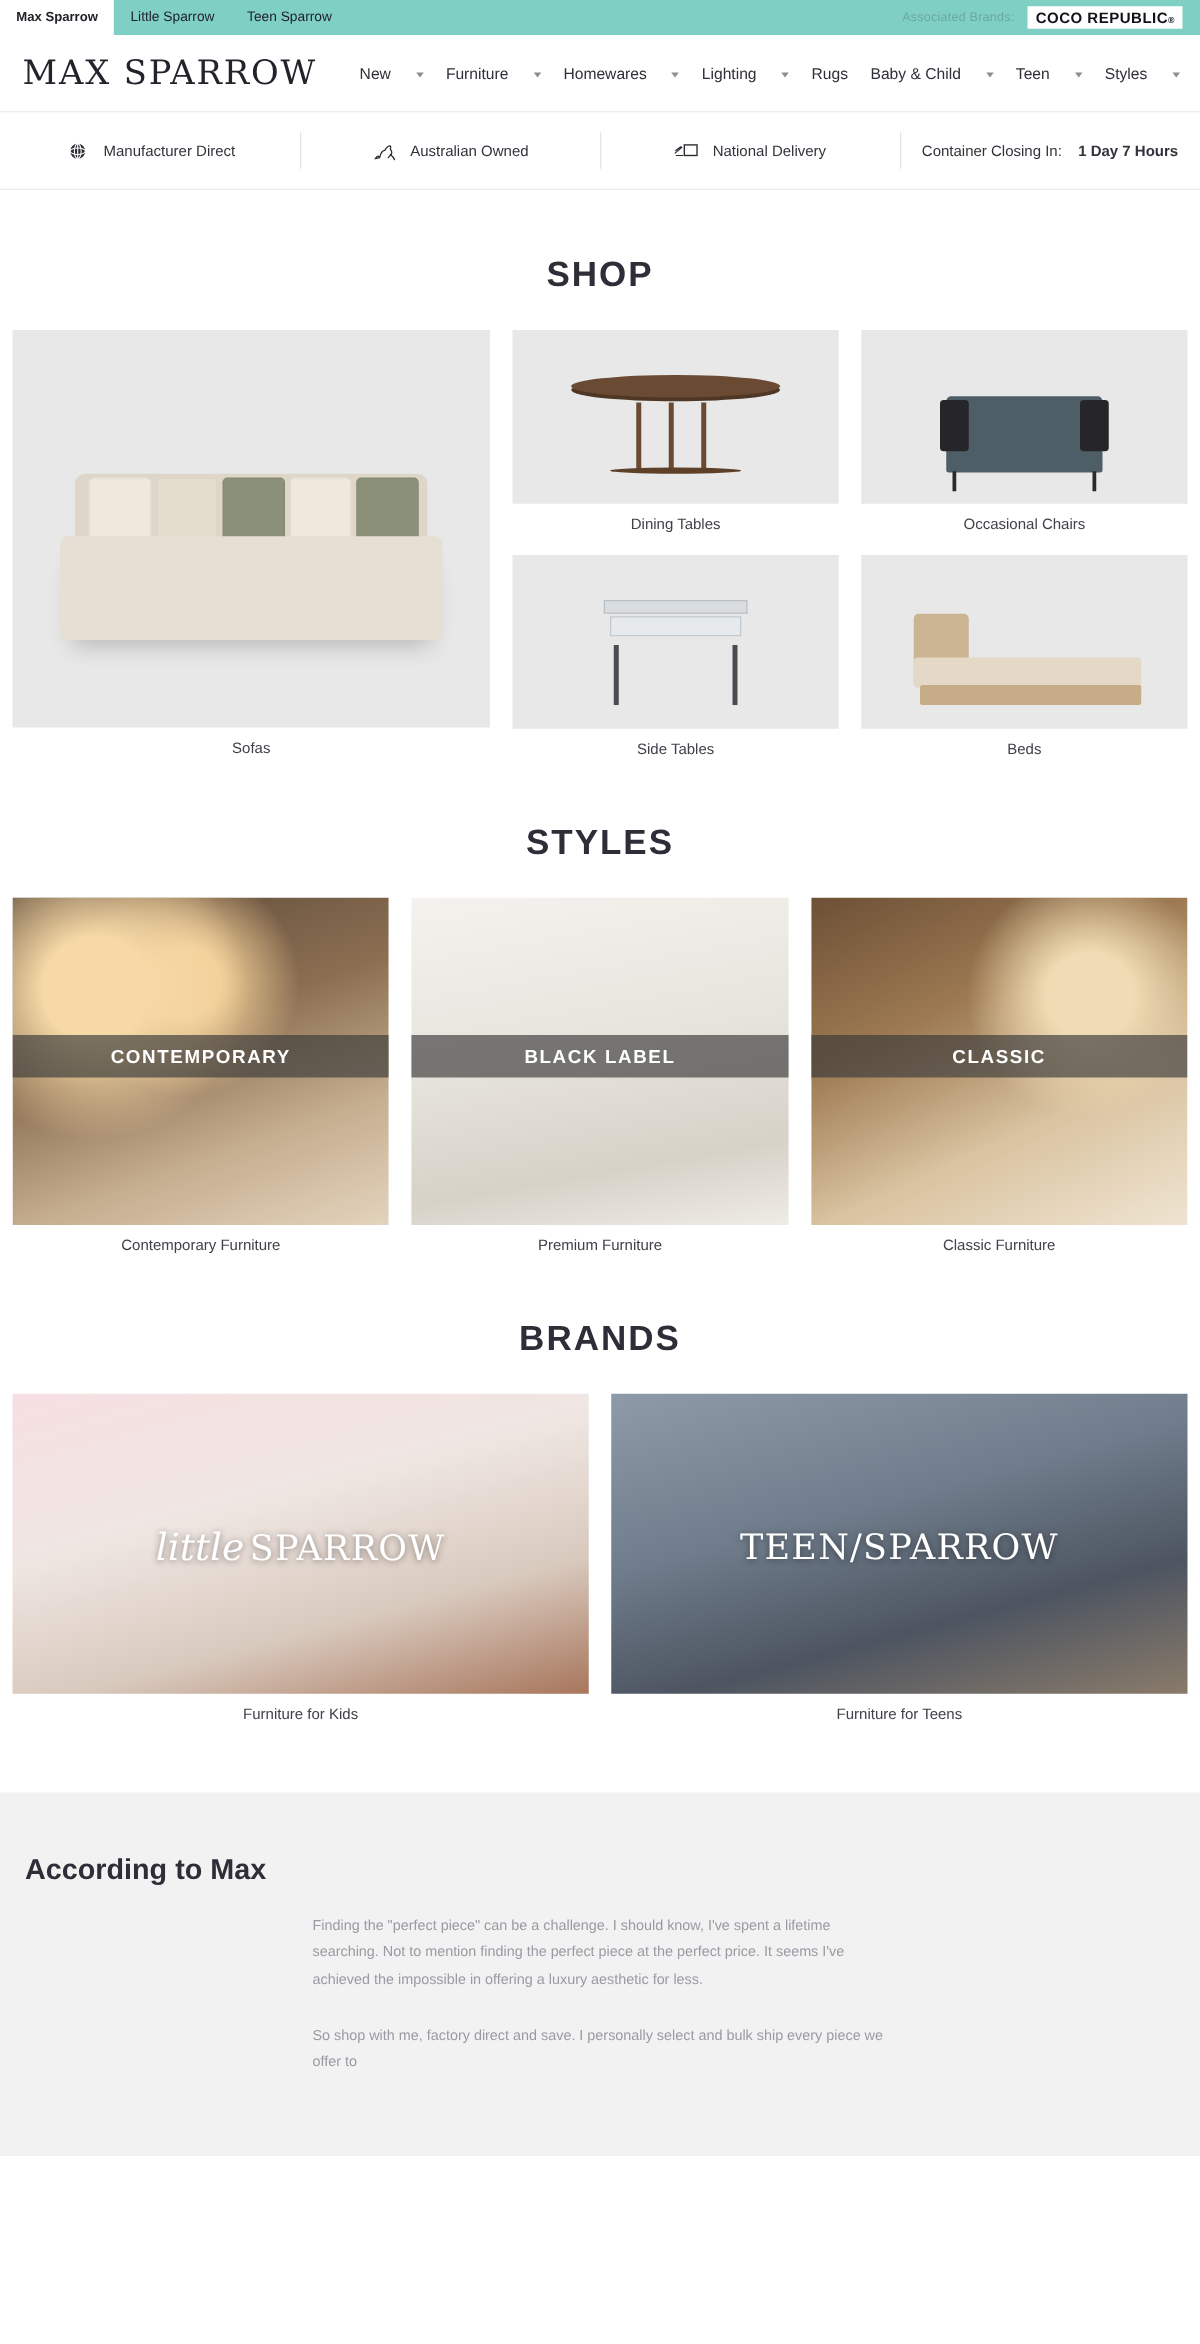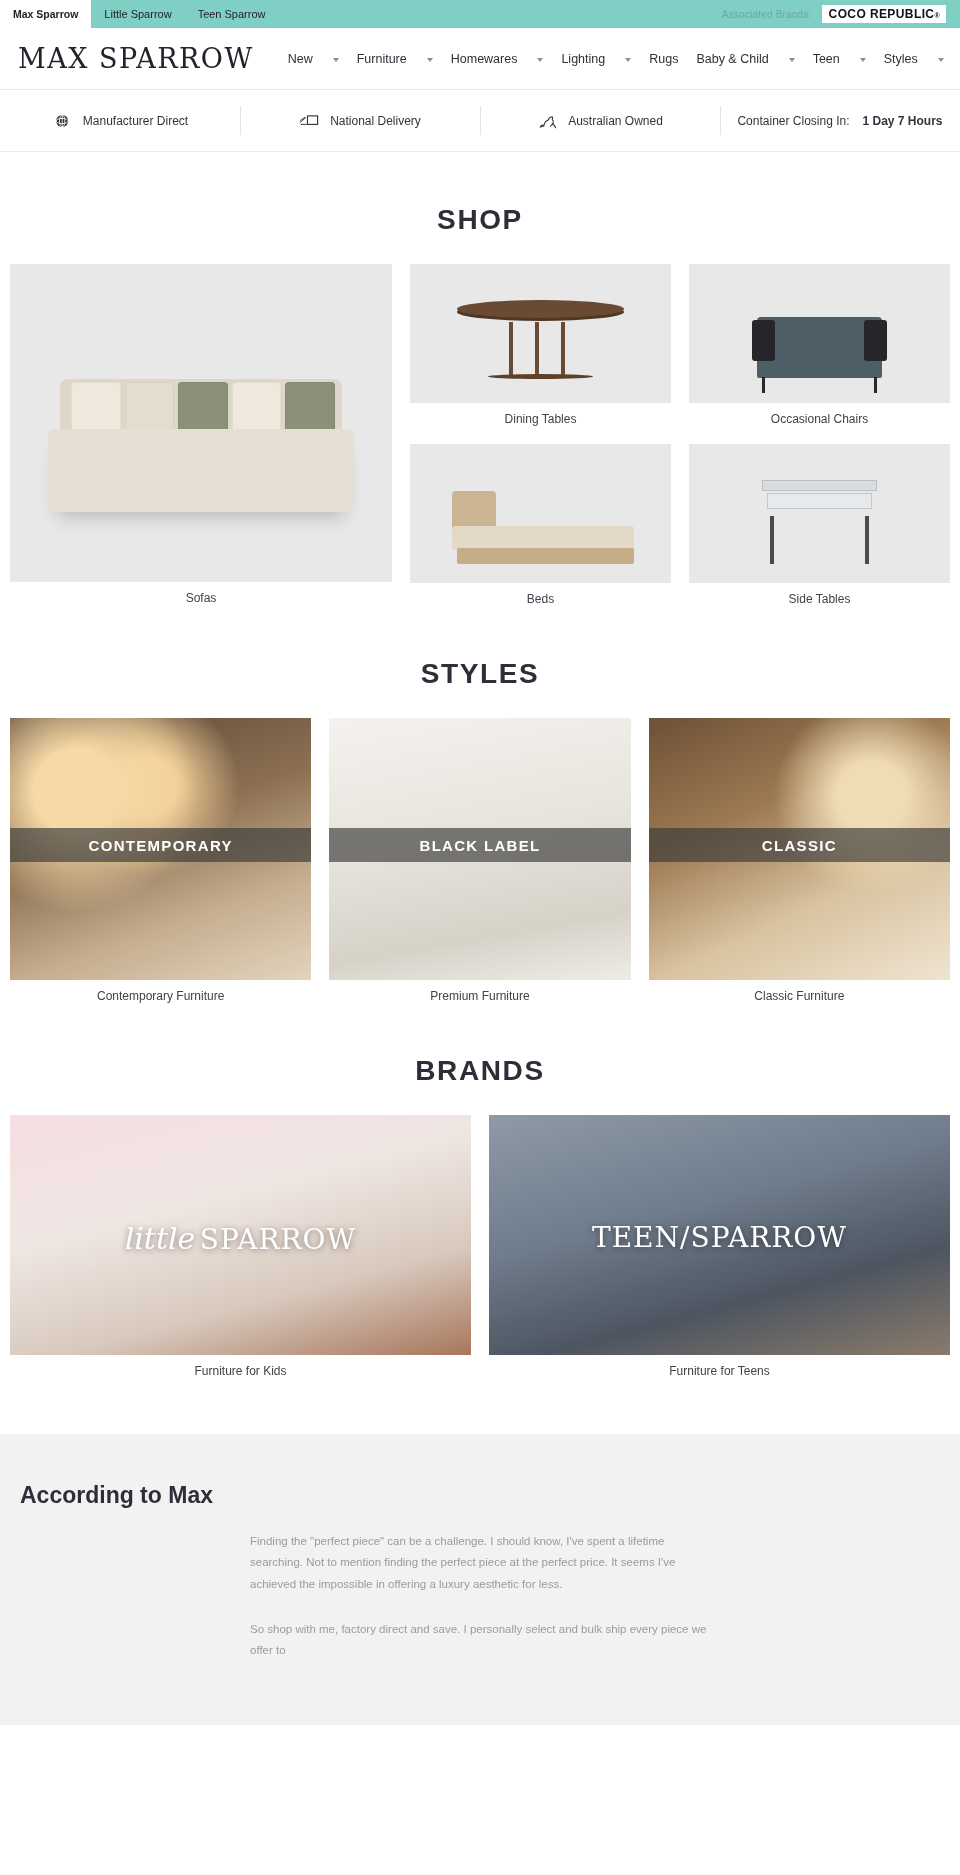--- a/index.html
+++ b/index.html
@@ -403,31 +403,31 @@
     <svg class="trust-icon" viewBox="0 0 24 22">
       <circle cx="11" cy="11" r="7.4" fill="#2b2b33"></circle>
       <ellipse cx="11" cy="11" rx="7.4" ry="3.2" fill="none" stroke="#fff" stroke-width="1.1"></ellipse>
       <line x1="11" y1="3.6" x2="11" y2="18.4" stroke="#fff" stroke-width="1.1"></line>
       <ellipse cx="11" cy="11" rx="3.3" ry="7.4" fill="none" stroke="#fff" stroke-width="1.1"></ellipse>
     </svg>
     <span>Manufacturer Direct</span>
   </div>
   <div class="trust-cell">
     <svg class="trust-icon" viewBox="0 0 26 20">
+      <path d="M8 16 q1-6 5-7 q2-4 5-4 q1 1 0 3 q2 2 1 5 l-3 3 M8 16 l-4 1 q2-4 4-1 M18 13 q3 2 4 5" fill="none" stroke="#2b2b33" stroke-width="1.2" stroke-linecap="round"></path>
+    </svg>
+    <span>Australian Owned</span>
+  </div>
+  <div class="trust-cell">
+    <svg class="trust-icon" viewBox="0 0 26 20">
       <rect x="10" y="4" width="12" height="10" fill="none" stroke="#2b2b33" stroke-width="1.3"></rect>
       <path d="M1 12 l7-6 M1.5 9.5 l5.5-4" stroke="#2b2b33" stroke-width="1.1"></path>
       <line x1="2" y1="14" x2="9" y2="14" stroke="#2b2b33" stroke-width="1.1"></line>
     </svg>
     <span>National Delivery</span>
-  </div>
-  <div class="trust-cell">
-    <svg class="trust-icon" viewBox="0 0 26 20">
-      <path d="M8 16 q1-6 5-7 q2-4 5-4 q1 1 0 3 q2 2 1 5 l-3 3 M8 16 l-4 1 q2-4 4-1 M18 13 q3 2 4 5" fill="none" stroke="#2b2b33" stroke-width="1.2" stroke-linecap="round"></path>
-    </svg>
-    <span>Australian Owned</span>
   </div>
   <div class="trust-cell">
     <span>Container Closing In:</span>
     <span class="countdown-val">1 Day 7 Hours</span>
   </div>
 </div>
 
 <div class="section">
   <div class="section-title">SHOP</div>
   <div class="shop-grid">
@@ -462,35 +462,35 @@
         <div class="chair-arm" style="left:24%"></div>
         <div class="chair-arm" style="right:24%"></div>
         <div class="leg" style="left:28%"></div>
         <div class="leg" style="right:28%"></div>
       </div>
       <div class="tile-label">Occasional Chairs</div>
     </div>
 
     <div>
       <div class="ph ph-sm">
-        <div class="bed-head"></div>
-        <div class="bed-mattress"></div>
-        <div class="bed-base"></div>
-      </div>
-      <div class="tile-label">Beds</div>
-    </div>
-
-    <div>
-      <div class="ph ph-sm">
         <div class="side-top"></div>
         <div class="side-drawer"></div>
         <div class="side-leg" style="left:31%"></div>
         <div class="side-leg" style="right:31%"></div>
       </div>
       <div class="tile-label">Side Tables</div>
+    </div>
+
+    <div>
+      <div class="ph ph-sm">
+        <div class="bed-head"></div>
+        <div class="bed-mattress"></div>
+        <div class="bed-base"></div>
+      </div>
+      <div class="tile-label">Beds</div>
     </div>
 
   </div>
 </div>
 
 <div class="section">
   <div class="section-title">STYLES</div>
   <div class="styles-grid">
     <div>
       <div class="style-card">

